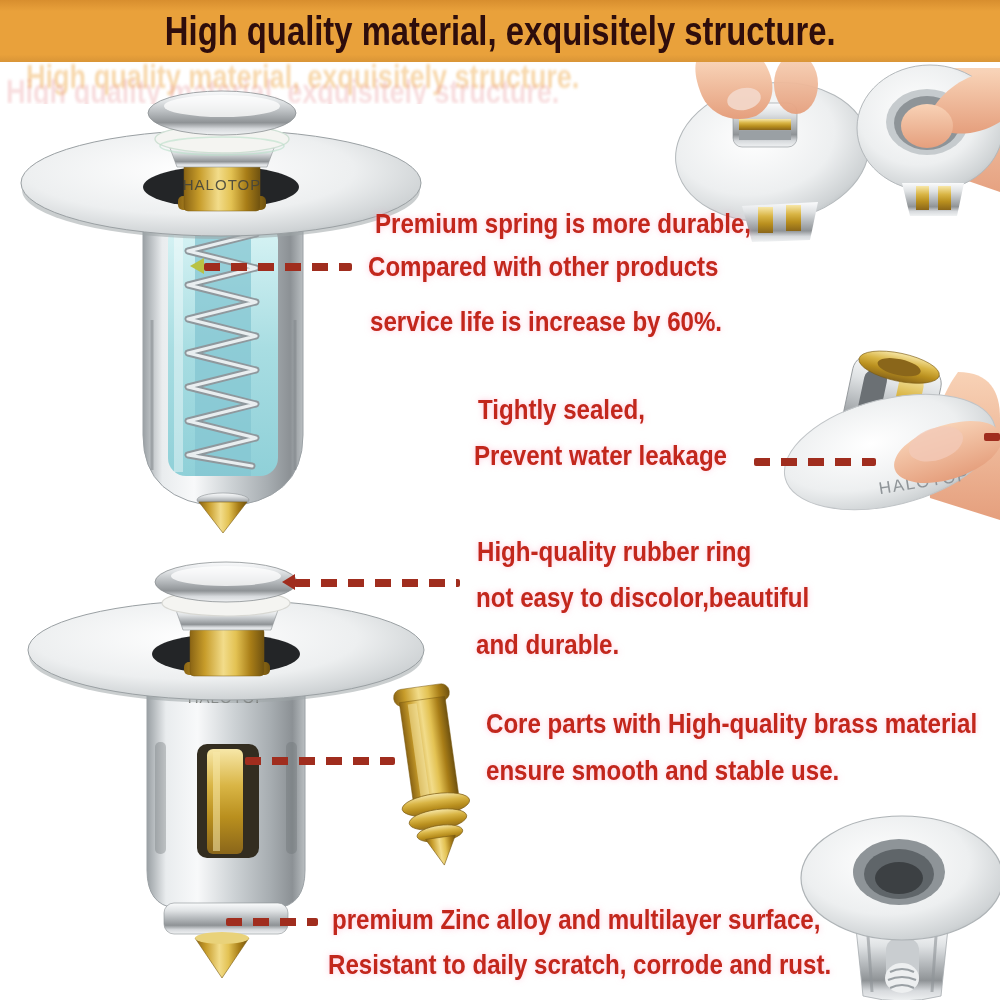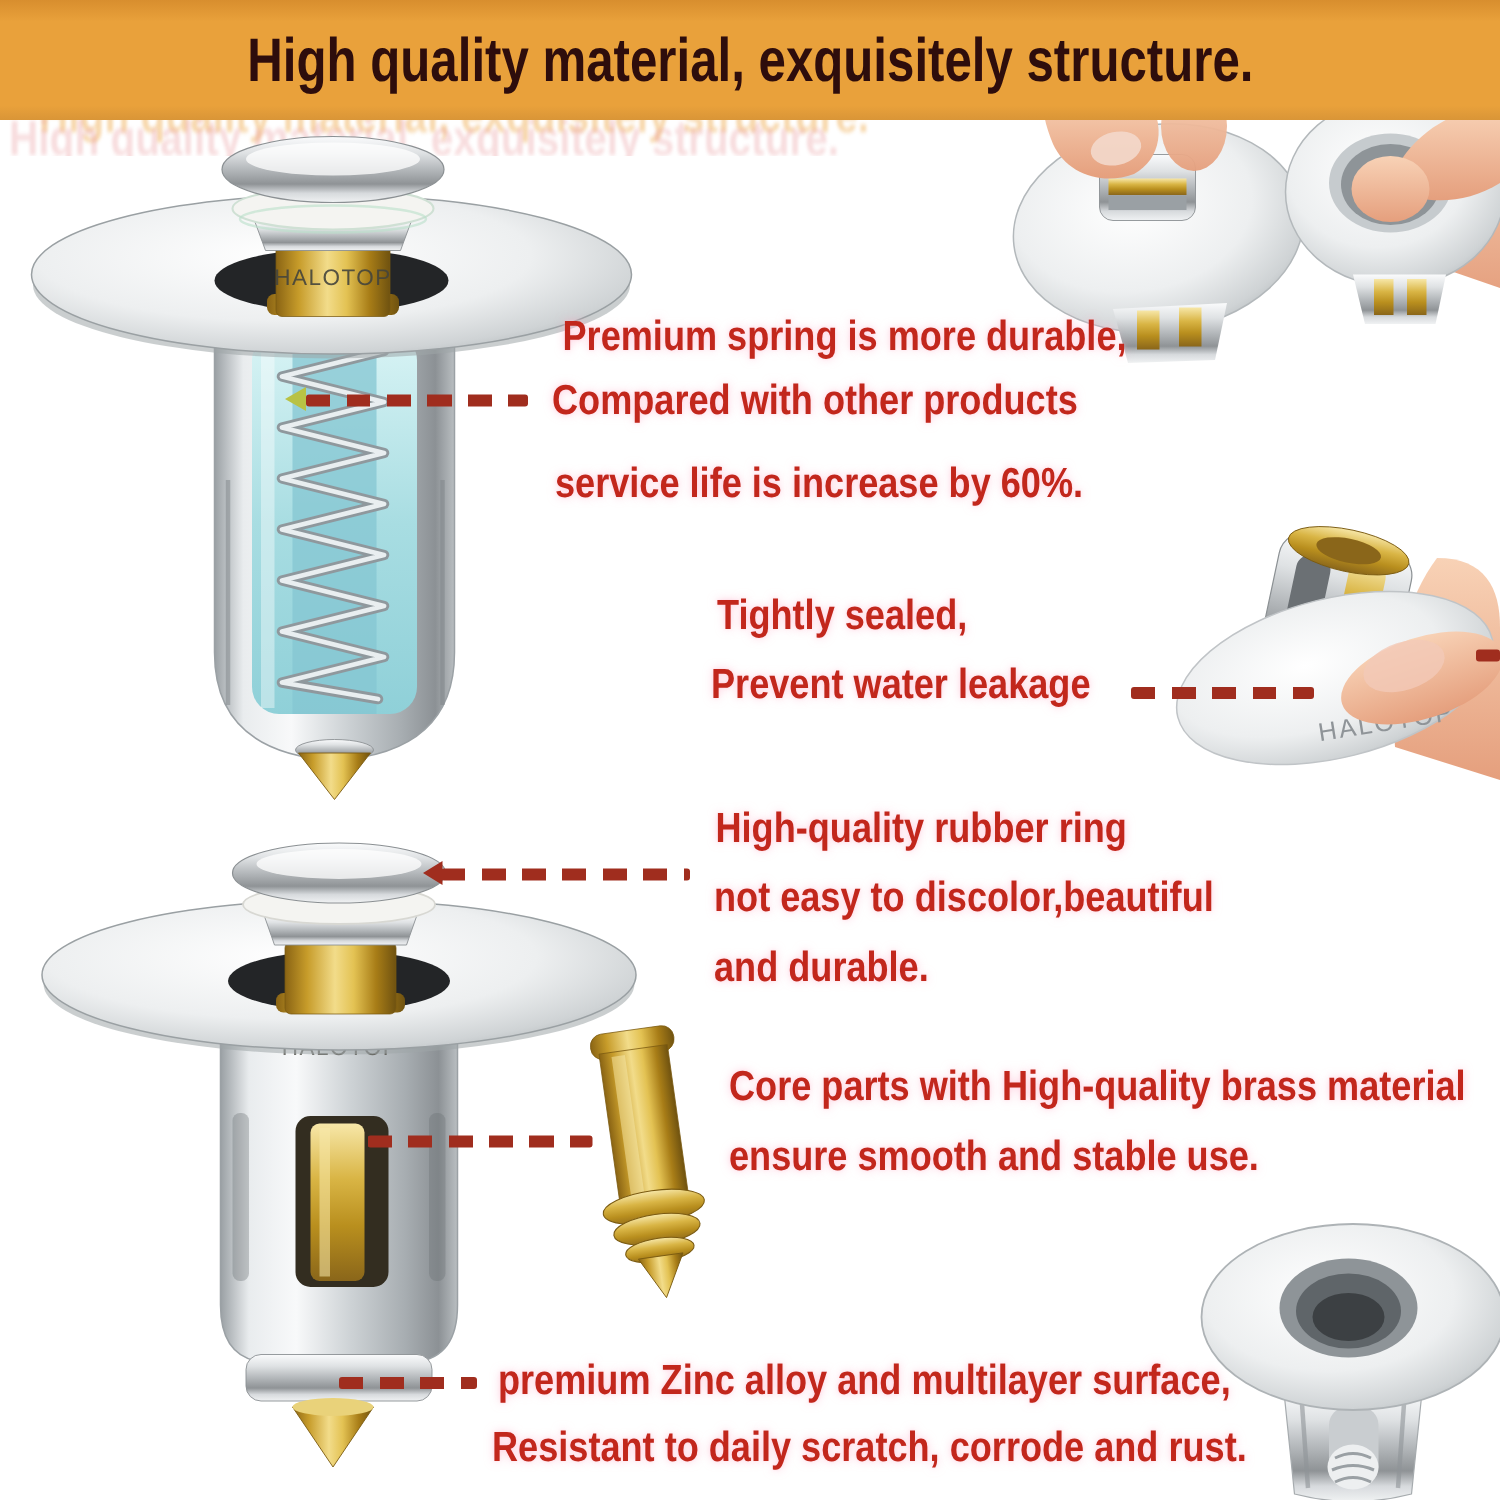--- a/index.html
+++ b/index.html
@@ -2,21 +2,21 @@
 <html><head>
 <meta charset="utf-8">
 <style>
   html,body{margin:0;padding:0;background:#fff;}
   .stage{
     position:relative;width:1000px;height:1000px;overflow:hidden;background:#fff;
     font-family:"Liberation Sans",sans-serif;
   }
   
   .banner{
-    position:absolute;left:0;top:0;width:1000px;height:80px;
+    position:absolute;left:0;top:0;width:1000px;height:62px;
     background:linear-gradient(180deg,#d88e2e 0%,#e9a13b 18%,#e9a13b 88%,#d99537 100%);
     display:flex;align-items:center;justify-content:center;z-index:6;
   }
   .banner h1{
     margin:0;font-size:41px;font-weight:bold;color:#2e0d0c;letter-spacing:0;
     white-space:nowrap;
   }
   .banner h1 span{display:inline-block;transform:scaleX(.80);}
   .ghost{
     position:absolute;left:6px;top:58px;width:820px;height:46px;overflow:hidden;

